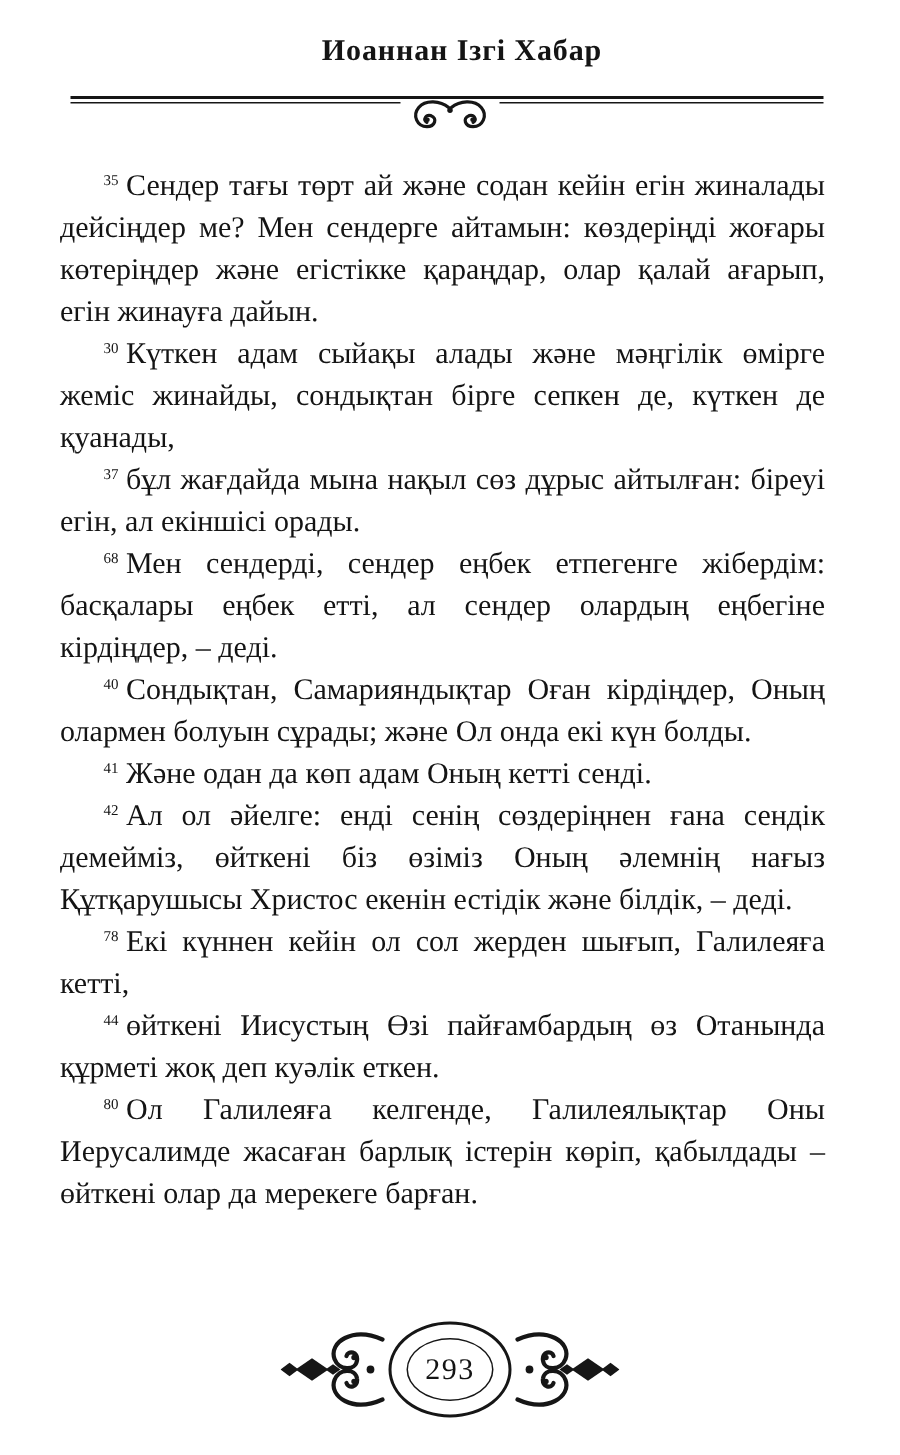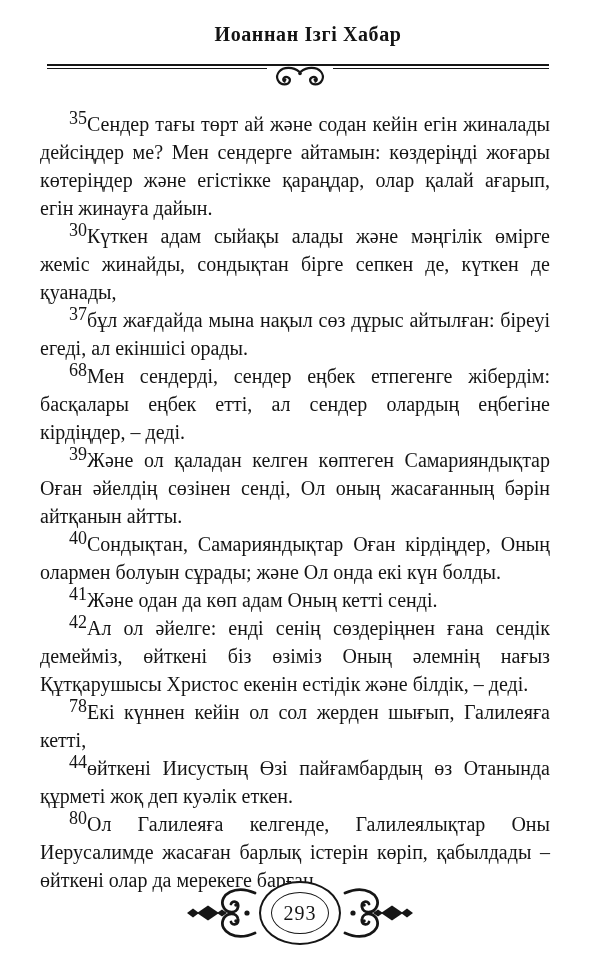--- a/index.html
+++ b/index.html
@@ -51,23 +51,24 @@
     font-size: 20px;
     line-height: 28px;
     text-align: justify;
     color: #141414;
   }
   .verse {
     margin: 0;
     text-indent: 29px;
   }
   .vnum {
-    font-size: 18px;
+    font-size: 10px;
     line-height: 0;
     vertical-align: 7px;
+    margin-right: 5px;
     letter-spacing: 0;
   }
 
   
   .footer {
     position: absolute;
     top: 880px; left: 0; right: 0;
     height: 66px;
     display: flex;
     align-items: center;
@@ -122,23 +123,22 @@
       </g>
       <circle cx="32" cy="8" r="2" fill="#161616"></circle>
       <circle cx="15.5" cy="15" r="1.6" fill="#161616"></circle>
       <circle cx="48.5" cy="15" r="1.6" fill="#161616"></circle>
     </svg>
   </div>
 
   <div class="text-block">
     <p class="verse"><sup class="vnum">35</sup><span>Сендер тағы төрт ай және содан кейін егін жиналады дейсіңдер ме? Мен сендерге айтамын: көздеріңді жоғары көтеріңдер және егістікке қараңдар, олар қалай ағарып, егін жинауға дайын.</span></p>
     <p class="verse"><sup class="vnum">30</sup><span>Күткен адам сыйақы алады және мәңгілік өмірге жеміс жинайды, сондықтан бірге сепкен де, күткен де қуанады,</span></p>
-    <p class="verse"><sup class="vnum">37</sup><span>бұл жағдайда мына нақыл сөз дұрыс айтылған: біреуі егеді, ал екіншісі орады.</span></p>
+    <p class="verse"><sup class="vnum">37</sup><span>бұл жағдайда мына нақыл сөз дұрыс айтылған: біреуі егін, ал екіншісі орады.</span></p>
     <p class="verse"><sup class="vnum">68</sup><span>Мен сендерді, сендер еңбек етпегенге жібердім: басқалары еңбек етті, ал сендер олардың еңбегіне кірдіңдер, – деді.</span></p>
-    <p class="verse"><sup class="vnum">39</sup><span>Және ол қаладан келген көптеген Самарияндықтар Оған әйелдің сөзінен сенді, Ол оның жасағанның бәрін айтқанын айтты.</span></p>
     <p class="verse"><sup class="vnum">40</sup><span>Сондықтан, Самарияндықтар Оған кірдіңдер, Оның олармен болуын сұрады; және Ол онда екі күн болды.</span></p>
     <p class="verse"><sup class="vnum">41</sup><span>Және одан да көп адам Оның кетті сенді.</span></p>
     <p class="verse"><sup class="vnum">42</sup><span>Ал ол әйелге: енді сенің сөздеріңнен ғана сендік демейміз, өйткені біз өзіміз Оның әлемнің нағыз Құтқарушысы Христос екенін естідік және білдік, – деді.</span></p>
     <p class="verse"><sup class="vnum">78</sup><span>Екі күннен кейін ол сол жерден шығып, Галилеяға кетті,</span></p>
     <p class="verse"><sup class="vnum">44</sup><span>өйткені Иисустың Өзі пайғамбардың өз Отанында құрметі жоқ деп куәлік еткен.</span></p>
     <p class="verse"><sup class="vnum">80</sup><span>Ол Галилеяға келгенде, Галилеялықтар Оны Иерусалимде жасаған барлық істерін көріп, қабылдады – өйткені олар да мерекеге барған.</span></p>
   </div>
 
   <div class="footer">
     <span class="flourish left">

